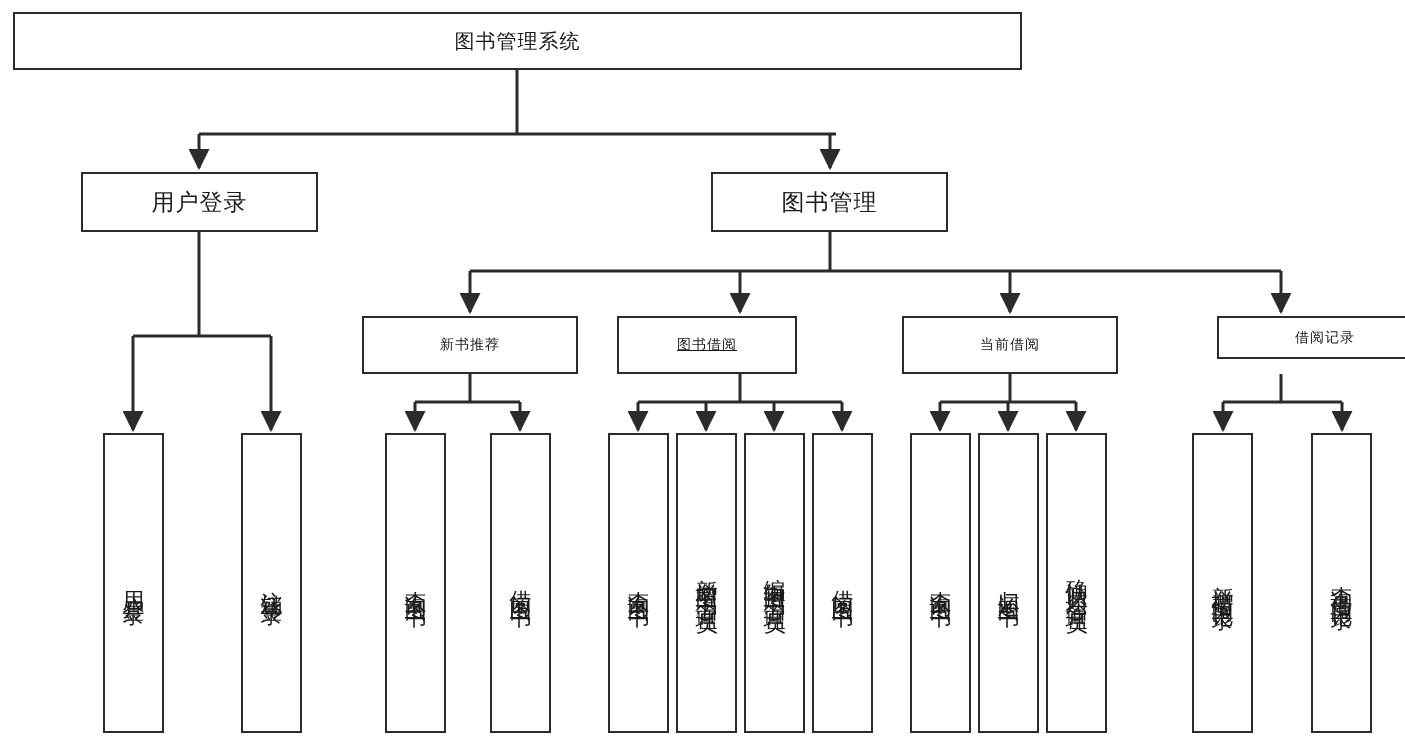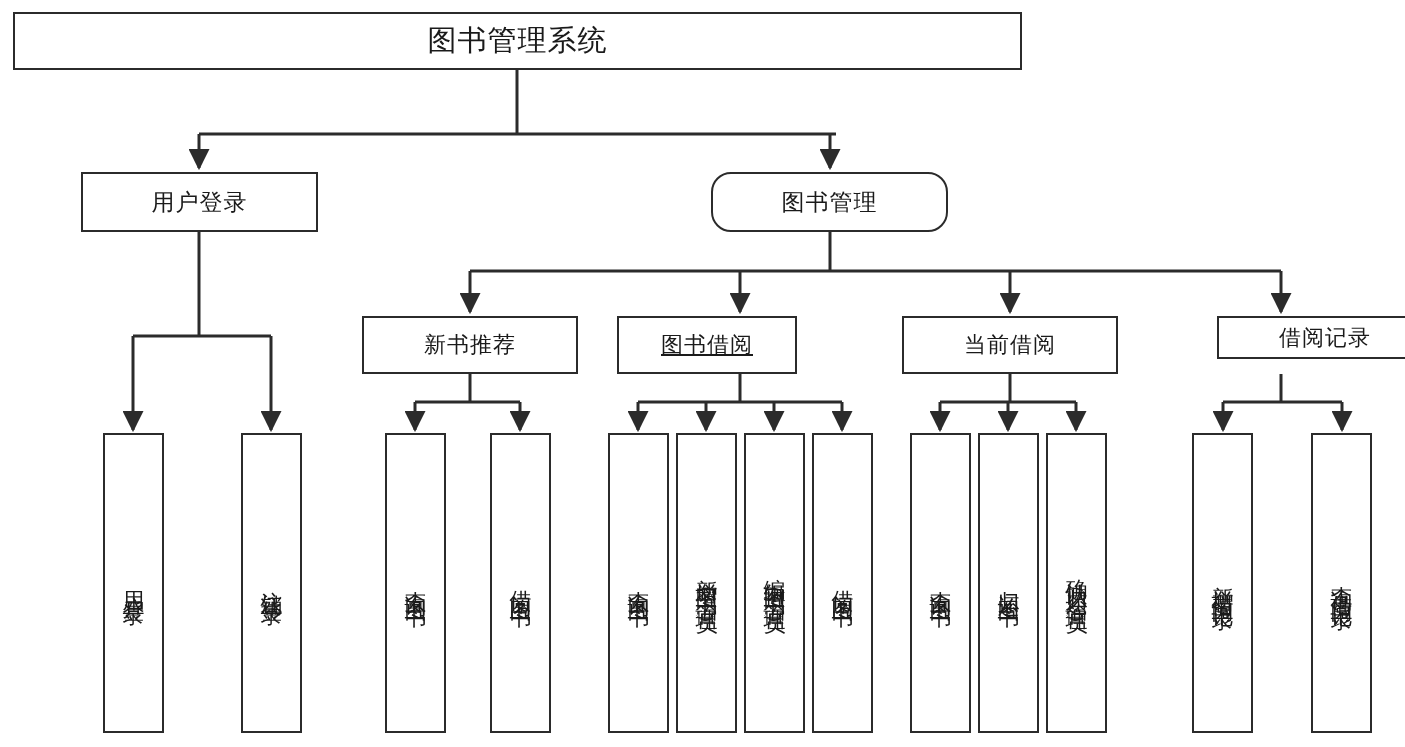--- a/index.html
+++ b/index.html
@@ -28,29 +28,29 @@
     position: absolute;
     box-sizing: border-box;
     border: 2.5px solid #2b2b2b;
     background: #ffffff;
     display: flex;
     align-items: center;
     justify-content: center;
     color: #1a1a1a;
   }
   .node.root {
-    font-size: 29px;
+    font-size: 20px;
     letter-spacing: 1px;
   }
   .node.level2 {
     font-size: 23px;
     letter-spacing: 1px;
   }
   .node.level3 {
-    font-size: 22px;
+    font-size: 14px;
     letter-spacing: 1px;
   }
   .node.leaf {
     font-size: 22px;
     border-width: 2.5px;
     align-items: center;
     justify-content: center;
   }
   .leaf .vtext {
     writing-mode: vertical-rl;
@@ -125,21 +125,21 @@
     </g>
   </svg>
 
   <div class="node root" style="left:13px; top:12px; width:1009px; height:58px;">
     <span>图书管理系统</span>
   </div>
 
   <div class="node level2" style="left:81px; top:172px; width:237px; height:60px;">
     <span>用户登录</span>
   </div>
-  <div class="node level2" style="left:711px; top:172px; width:237px; height:60px;border-radius:20px;">
+  <div class="node level2" style="left:711px; top:172px; width:237px; height:60px;">
     <span>图书管理</span>
   </div>
 
   <div class="node level3" style="left:362px; top:316px; width:216px; height:58px;">
     <span>新书推荐</span>
   </div>
   <div class="node level3" style="left:617px; top:316px; width:180px; height:58px;text-decoration:underline;">
     <span>图书借阅</span>
   </div>
   <div class="node level3" style="left:902px; top:316px; width:216px; height:58px;font-family:Liberation Mono, monospace;">

